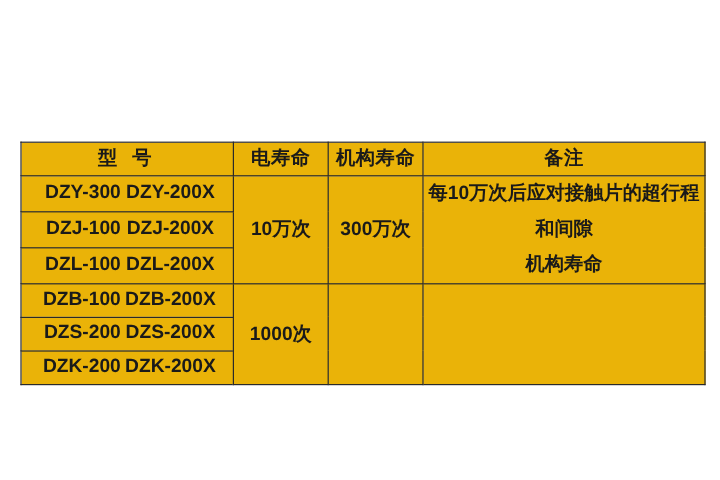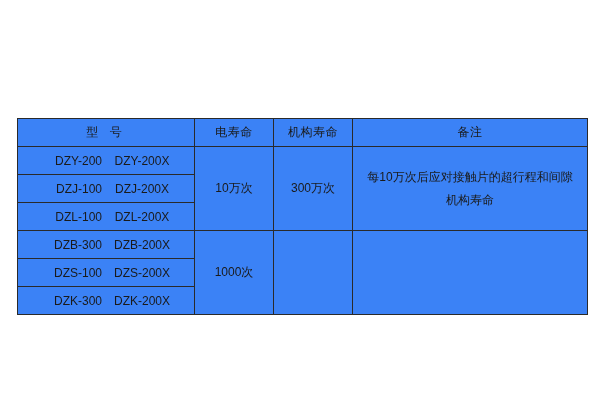--- a/index.html
+++ b/index.html
@@ -27,26 +27,26 @@
   }
   table.spec {
     border-collapse: collapse;
     width: 566px;
     table-layout: fixed;
     background: #ffffff;
   }
   table.spec td, table.spec th {
     border: 1px solid #2a2a2a;
     padding: 0;
-    font-weight: normal;
+    font-weight: bold;
     color: #1a1a1a;
-    font-size: 12px;
+    font-size: 16px;
     text-align: center;
     vertical-align: middle;
-    background: #3b82f6;
+    background: #eab308;
   }
   .h-model   { width: 176px; }
   .h-elife   { width: 78px; }
   .h-mlife   { width: 78px; margin-top: 28px; }
   .h-remark  { width: 234px; }
 
   thead td {
     height: 27px;
     letter-spacing: 0.5px;
   }
@@ -91,53 +91,53 @@
         <tr>
           <td class="h-model model-head">型    号</td>
           <td class="h-elife">电寿命</td>
           <td class="h-mlife">机构寿命</td>
           <td class="h-remark">备注</td>
         </tr>
       </thead>
       <tbody>
         <tr>
           <td class="model-cell">
-            <span class="m1">DZY-200</span><span>DZY-200X</span>
+            <span class="m1">DZY-300</span><span>DZY-200X</span>
           </td>
           <td rowspan="3">10万次</td>
           <td rowspan="3">300万次</td>
           <td rowspan="3" class="remark-cell">
             <span class="line">每10万次后应对接触片的超行程和间隙</span>
             <span class="line">机构寿命</span>
           </td>
         </tr>
         <tr>
           <td class="model-cell">
             <span class="m1">DZJ-100</span><span>DZJ-200X</span>
           </td>
         </tr>
         <tr>
           <td class="model-cell">
             <span class="m1">DZL-100</span><span>DZL-200X</span>
           </td>
         </tr>
         <tr>
           <td class="model-cell">
-            <span class="m1">DZB-300</span><span>DZB-200X</span>
+            <span class="m1">DZB-100</span><span>DZB-200X</span>
           </td>
           <td rowspan="3">1000次</td>
           <td rowspan="3" class="blank-cell"></td>
           <td rowspan="3" class="blank-cell"></td>
         </tr>
         <tr>
           <td class="model-cell">
-            <span class="m1">DZS-100</span><span>DZS-200X</span>
+            <span class="m1">DZS-200</span><span>DZS-200X</span>
           </td>
         </tr>
         <tr>
           <td class="model-cell">
-            <span class="m1">DZK-300</span><span>DZK-200X</span>
+            <span class="m1">DZK-200</span><span>DZK-200X</span>
           </td>
         </tr>
       </tbody>
     </table>
   </div>
 </div>
 
 </body></html>

